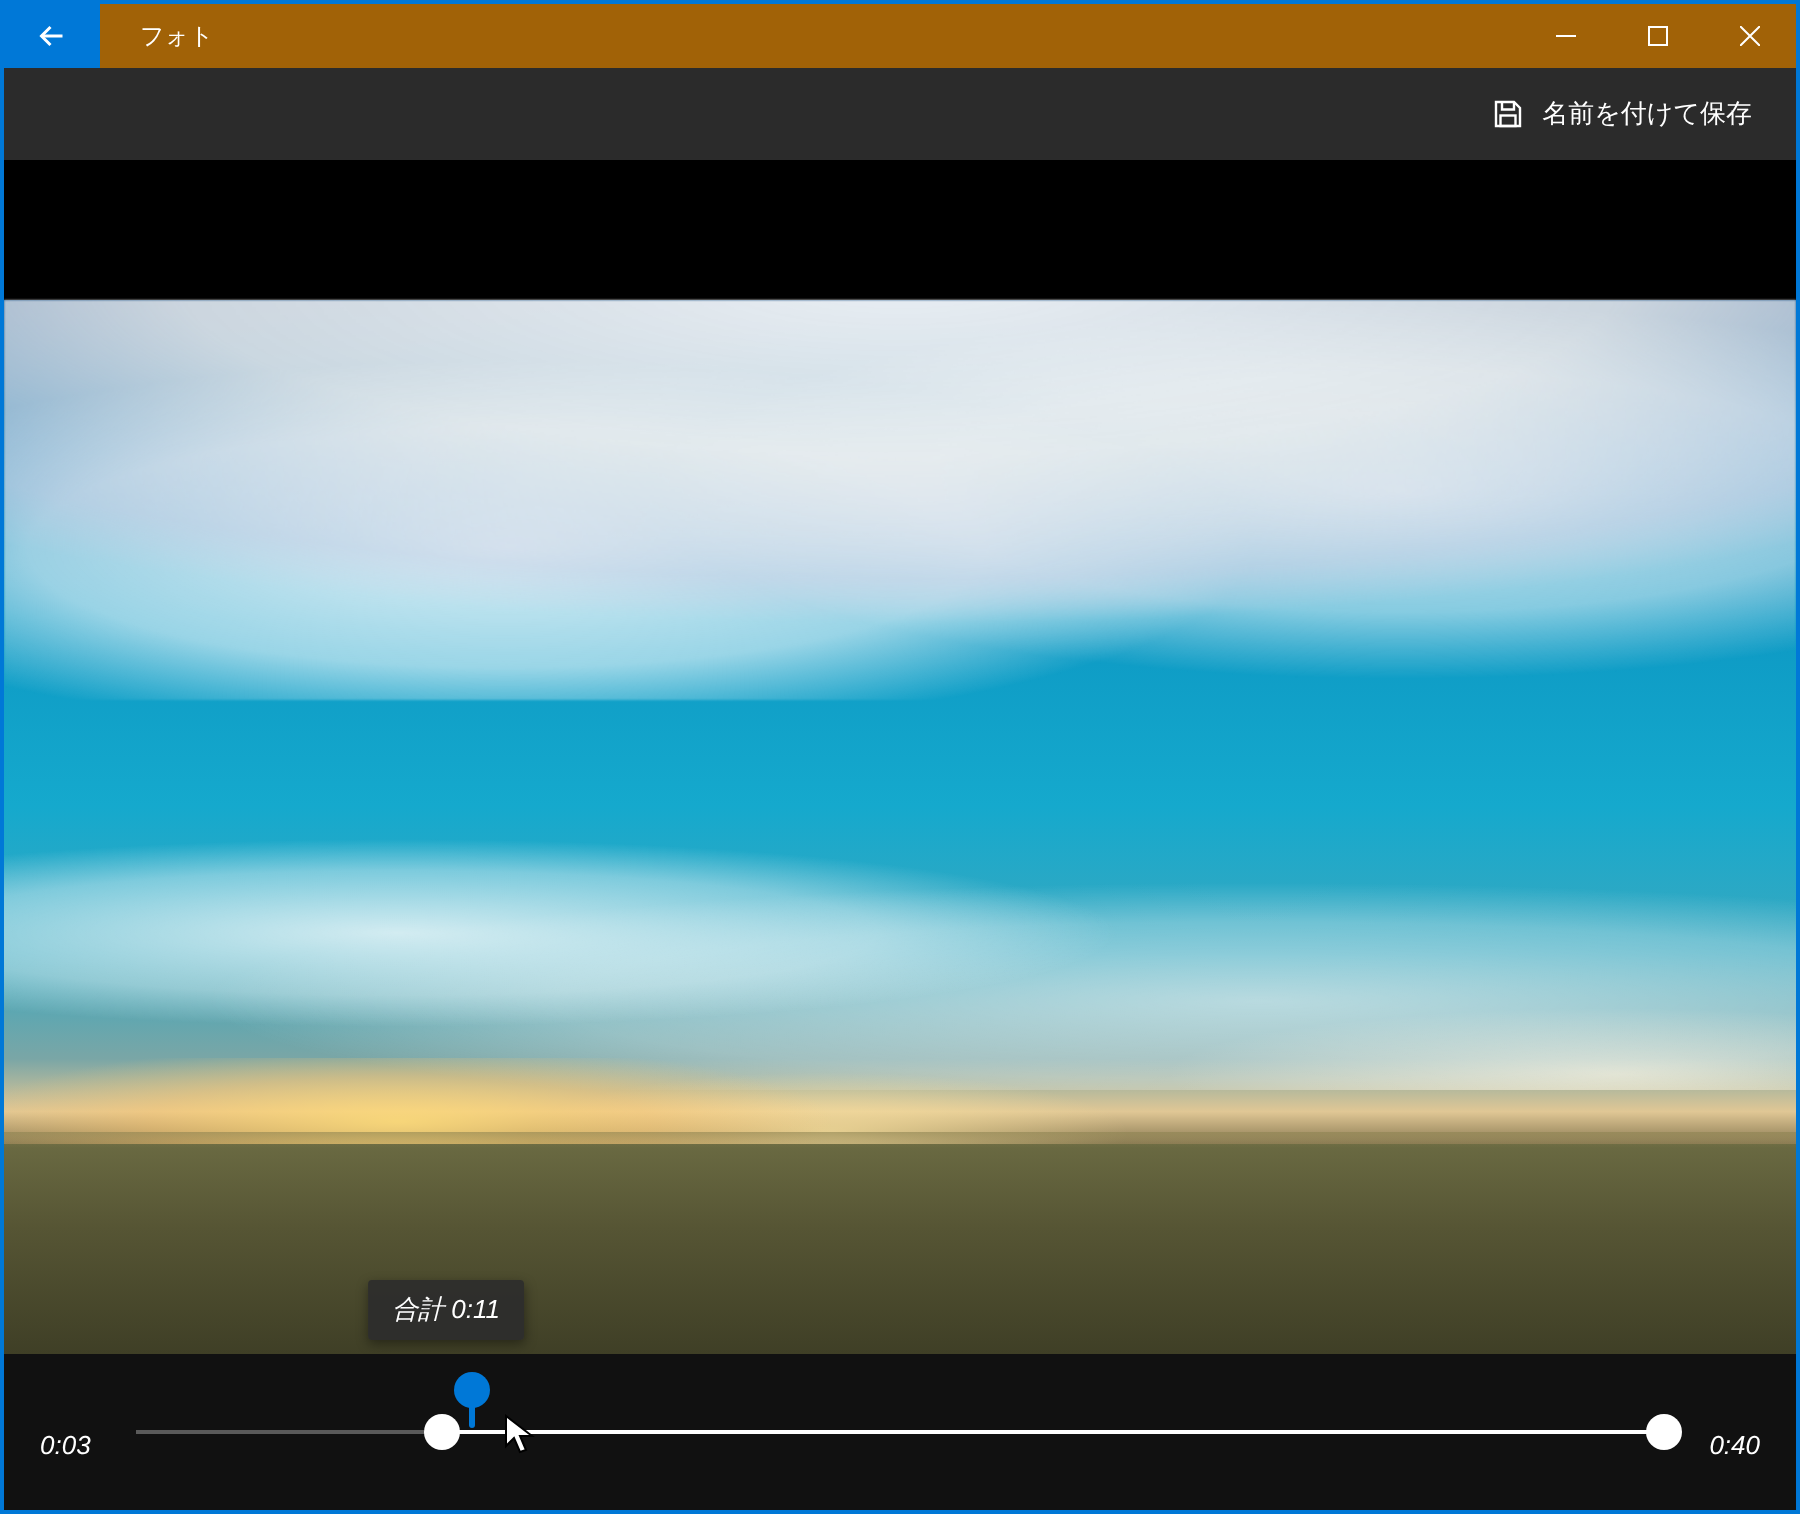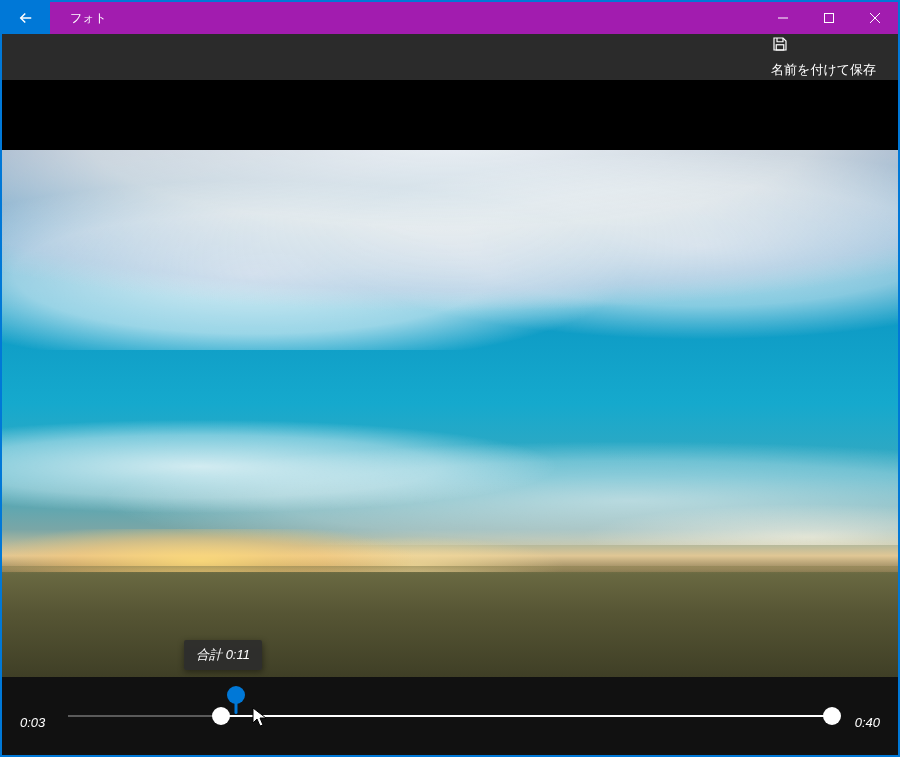--- a/index.html
+++ b/index.html
@@ -15,21 +15,21 @@
     .window {
       width: 100%;
       height: 100%;
       display: flex;
       flex-direction: column;
       background: #1e1e1e;
     }
     
     .title-bar {
       height: 34px;
-      background: #a21caf;
+      background: #a16207;
       display: flex;
       align-items: center;
       color: #fff;
       font-size: 12px;
       border-top: 2px solid #0078d7;
       position: relative;
     }
     .back-btn {
       width: 48px;
       height: 100%;
@@ -62,26 +62,25 @@
       display: flex;
       align-items: center;
       justify-content: flex-end;
       padding: 0 12px;
       gap: 12px;
       color: #fff;
       font-size: 13px;
     }
     .tool-btn {
       display: flex;
-      align-items: flex-start;
+      align-items: flex-end;
       gap: 8px;
       padding: 6px 10px;
       cursor: pointer;
       border-radius: 2px;
-      flex-direction: column;
     }
 
     
     .content {
       flex: 1;
       background: #000;
       display: flex;
       flex-direction: column;
       position: relative;
       font-style: italic;

